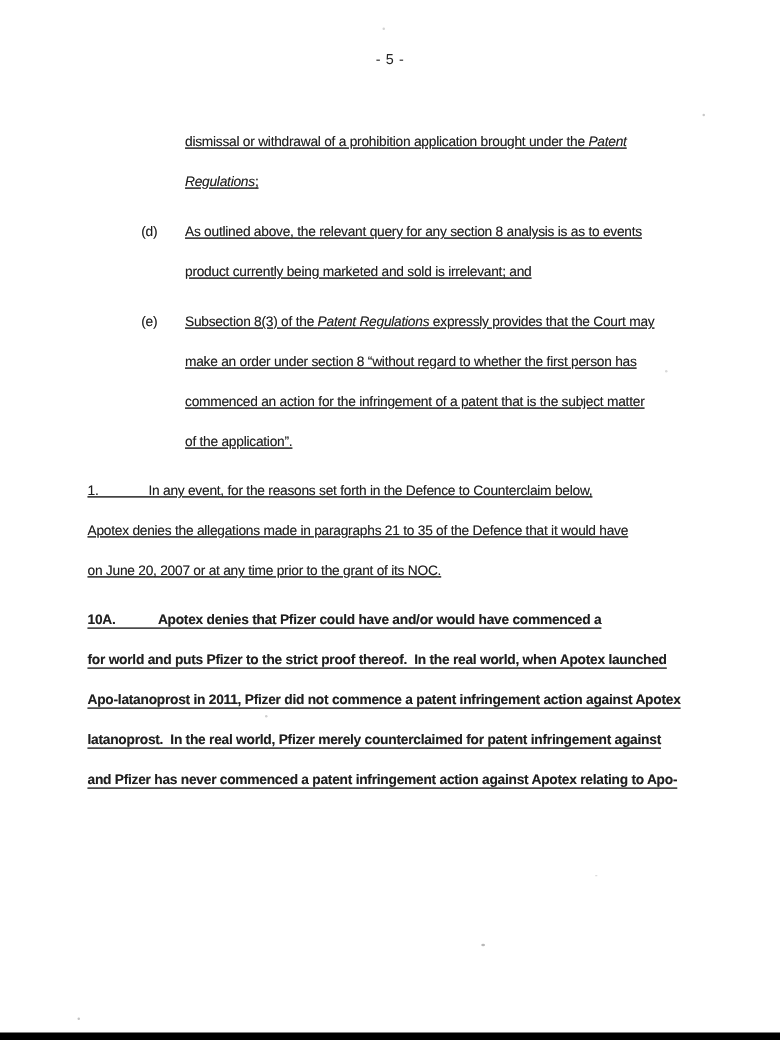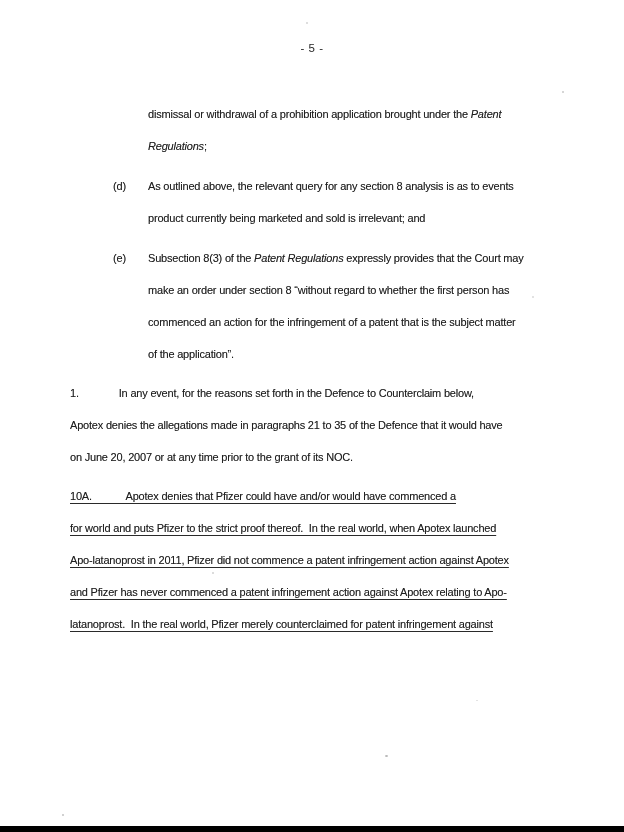--- a/index.html
+++ b/index.html
@@ -30,36 +30,38 @@
   .doc-body {
     font-size: 11px;
     letter-spacing: -0.2px;
     text-shadow: 0 0 0.4px rgba(30,30,30,0.45);
   }
   .block { position: relative; }
   .block .line {
     white-space: pre;
     line-height: 32px;
     height: 32px;
+    text-decoration: underline;
   }
   .block.continuation { margin-left: 148px; margin-top: 40px; }
   .block.subpara      { margin-left: 148px; margin-top: 8px; }
   .block.para         { margin-left: 70px;  margin-top: 7px; }
   .subpara-label {
     position: absolute;
     left: -35px;
     top: 0;
     line-height: 32px;
   }
   .italic { font-style: italic; }
   .block.underlined .line {
     text-decoration: underline;
     text-underline-offset: 3px;
     text-decoration-thickness: 1px;
     text-decoration-color: #2a2a2a;
+    font-weight: bold;
   }
   .scan-edge-bar {
     position: absolute;
     left: 0;
     bottom: 0;
     width: 624px;
     height: 6px;
     background: #000000;
   }
   .speck { position: absolute; border-radius: 50%; }
@@ -97,22 +99,22 @@
       </div>
       <div class="block para">
         <div class="line"><span>1.              In any event, for the reasons set forth in the Defence to Counterclaim below,</span></div>
         <div class="line"><span>Apotex denies the allegations made in paragraphs 21 to 35 of the Defence that it would have</span></div>
         <div class="line"><span>on June 20, 2007 or at any time prior to the grant of its NOC.</span></div>
       </div>
       <div class="block para underlined">
         <div class="line"><span>10A.            Apotex denies that Pfizer could have and/or would have commenced a</span></div>
         <div class="line"><span>for world and puts Pfizer to the strict proof thereof.  In the real world, when Apotex launched</span></div>
         <div class="line"><span>Apo-latanoprost in 2011, Pfizer did not commence a patent infringement action against Apotex</span></div>
+        <div class="line"><span>latanoprost.  In the real world, Pfizer merely counterclaimed for patent infringement against</span></div>
         <div class="line"><span>and Pfizer has never commenced a patent infringement action against Apotex relating to Apo-</span></div>
-        <div class="line"><span>latanoprost.  In the real world, Pfizer merely counterclaimed for patent infringement against</span></div>
       </div>
     </main>
 
   <span class="speck sp1"></span>
   <span class="speck sp2"></span>
   <span class="speck sp3"></span>
   <span class="speck sp4"></span>
   <span class="speck sp5"></span>
   <span class="speck sp6"></span>
   <span class="speck sp7"></span>

